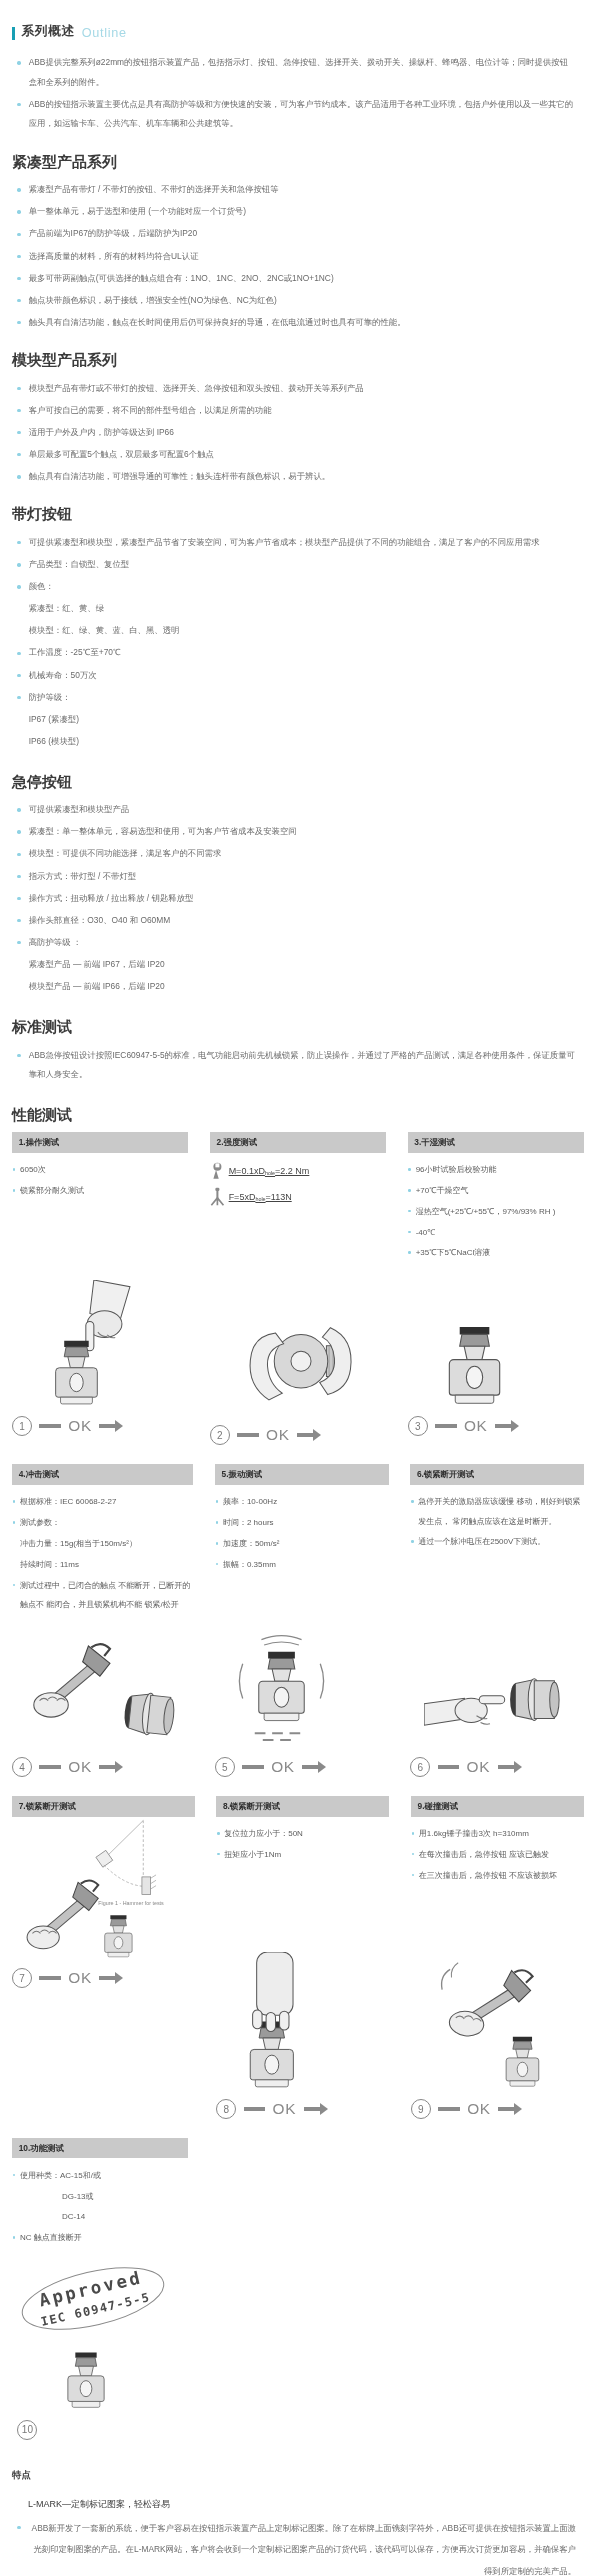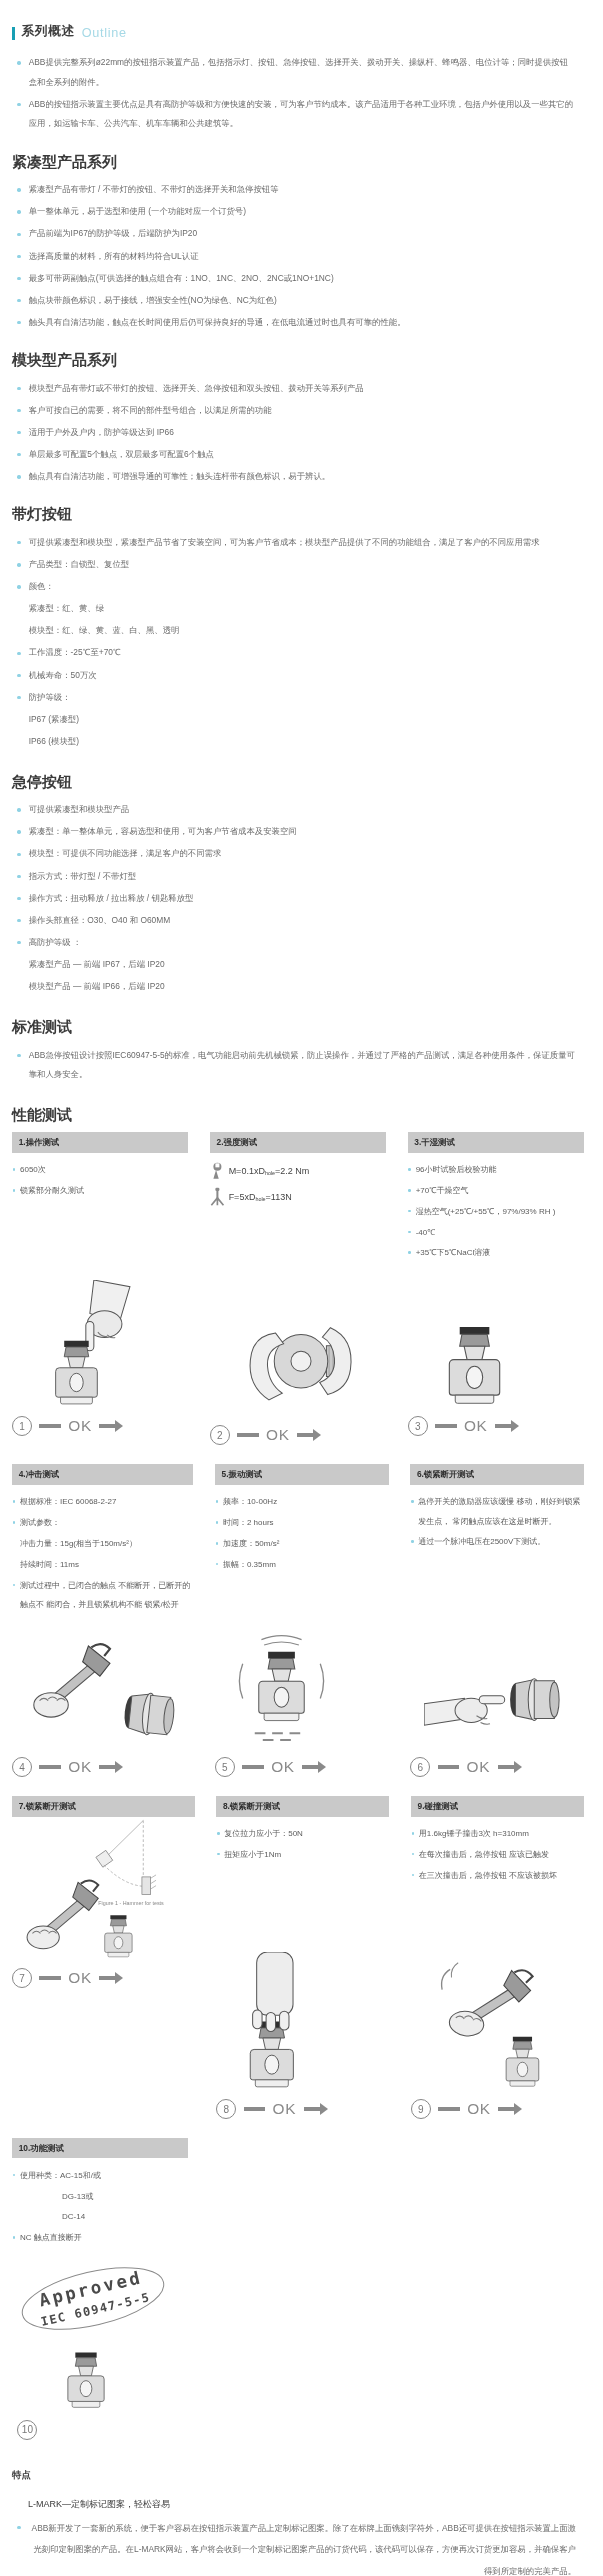--- a/index.html
+++ b/index.html
@@ -30,21 +30,21 @@
   .card-header{background:#c9c9c9;padding:4.7px 6.7px;font-size:8.4px;font-weight:bold;color:#2e2e2e;}
   ul.clist{list-style:none;margin:6.7px 0 0 0;padding:0;}
   ul.clist li{position:relative;padding:0.7px 1.3px 0.7px 8px;font-size:8px;color:#5d5d5d;line-height:19.5px;}
   ul.clist li::before{content:"";position:absolute;left:0.7px;top:8.7px;width:2.7px;height:2.7px;
               border-radius:50%;background:#8fd2e4;}
   ul.clist li.no-dot::before{display:none;}
   ul.clist li.indent-deep{padding-left:50px;}
   .t1{min-height:125px;} .t2{min-height:142px;} .t3{min-height:131px;}
 
   .formula-block{margin-top:9.4px;}
-  .formula{display:flex;align-items:center;font-size:9px;color:#444;margin-bottom:8px;}
+  .formula{display:flex;align-items:center;font-size:9px;color:#444;margin-bottom:8px;text-decoration:underline;}
   .formula svg{margin-right:4px;flex:none;}
   .formula sub{font-size:5.4px;position:relative;top:2px;}
 
   .img-area{display:flex;align-items:flex-end;}
   .i1{height:129px;padding-left:24px;} .i2{height:121px;padding-left:13.4px;} .i3{height:142px;padding-left:6.7px;}
 
   .numrow{display:flex;align-items:center;margin-top:8px;height:23px;}
   .ncircle{width:18px;height:18px;border:1.3px solid #878787;border-radius:50%;flex:none;
            display:flex;align-items:center;justify-content:center;font-size:10px;color:#787878;}
   .dash{width:21.5px;height:4px;background:#8a8a8a;margin:0 7.4px;flex:none;}

